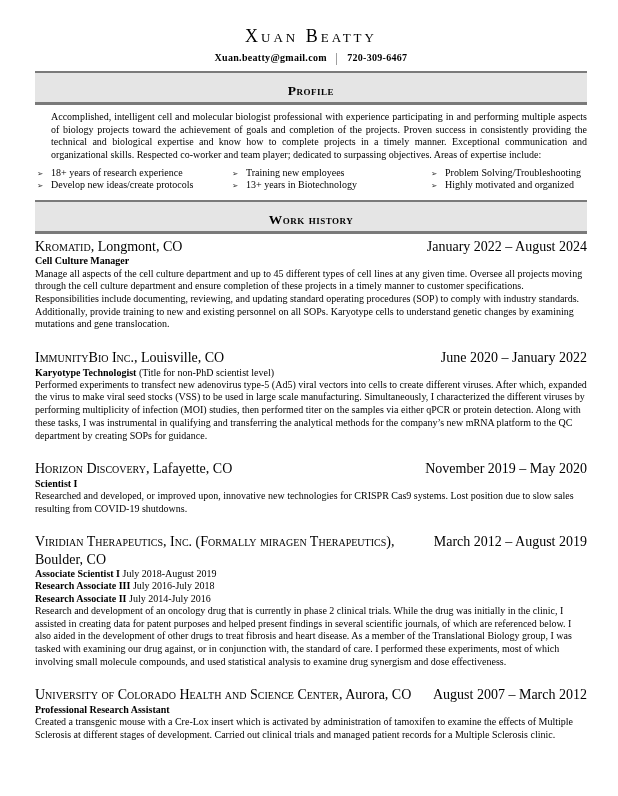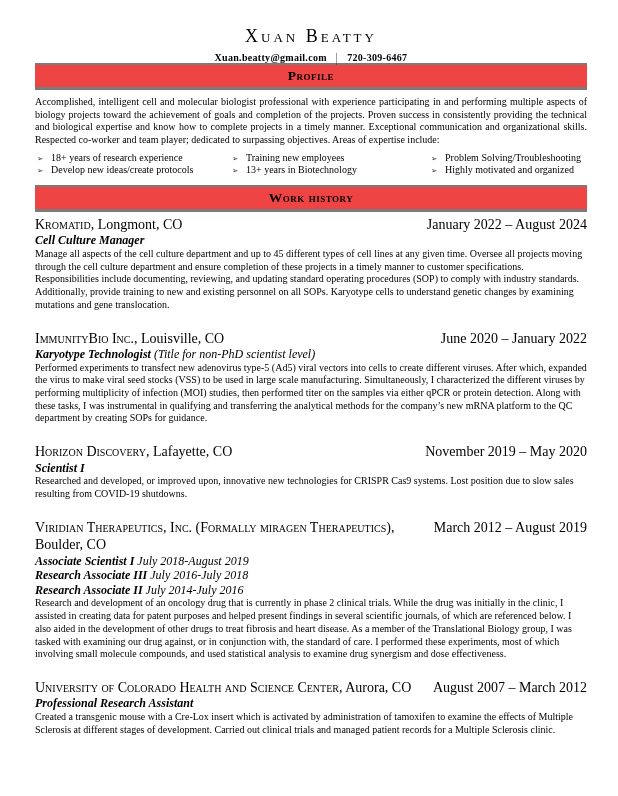--- a/index.html
+++ b/index.html
@@ -17,53 +17,54 @@
     font-variant: small-caps; letter-spacing: 3px;
   }
   .contact {
     margin-top: 5px; text-align: center;
     font-size: 10px; font-weight: bold; letter-spacing: 0.3px;
   }
   .contact .sep { display: inline-block; padding: 0 9px; font-weight: normal; color: #444; transform: scaleY(1.25); }
 
   
   .section-bar {
-    background: #ef4444;
+    margin-top: 8px;
+    background: #e5e5e5;
     border-top: 2px solid #7a7a7a;
     border-bottom: 3px solid #7a7a7a;
     text-align: center;
     font-size: 13.5px; font-weight: bold;
     font-variant: small-caps; letter-spacing: 0.5px;
-    padding: 3px 0 3px 0;
+    padding: 10px 0 3px 0;
   }
 
   
   .summary {
-    margin: 6px 0 5px 0;
+    margin: 6px 0 5px 16px;
     font-size: 10px; line-height: 1.27;
     text-align: justify;
   }
   .expertise {
     display: grid;
     grid-template-columns: 195px 199px auto;
     margin: 2px 0 8px 0;
   }
   .bullet-row { display: flex; align-items: baseline; font-size: 10px; line-height: 1.26; }
   .blt {
     flex: 0 0 16px; padding-left: 2px; box-sizing: border-box;
     font-family: "DejaVu Sans", sans-serif; font-size: 7.5px; color: #222;
   }
 
   
   .jobs { margin-top: 4px; }
   .job { margin-bottom: 18px; }
   .job-head { display: flex; justify-content: space-between; font-size: 14px; line-height: 1.25; }
   .co .sc { font-variant: small-caps; }
   .dates { white-space: nowrap; }
-  .title-line { font-size: 12px; line-height: 1.22; font-style: italic; font-weight: bold; }
+  .title-line { font-size: 10px; line-height: 1.22; font-weight: bold; }
   .title-line .note { font-weight: normal; }
   .desc { margin: 0; font-size: 10px; line-height: 1.27; }
 </style>
 </head>
 <body>
 
 <div class="page">
 
   <h1 class="name">Xuan Beatty</h1>
 

